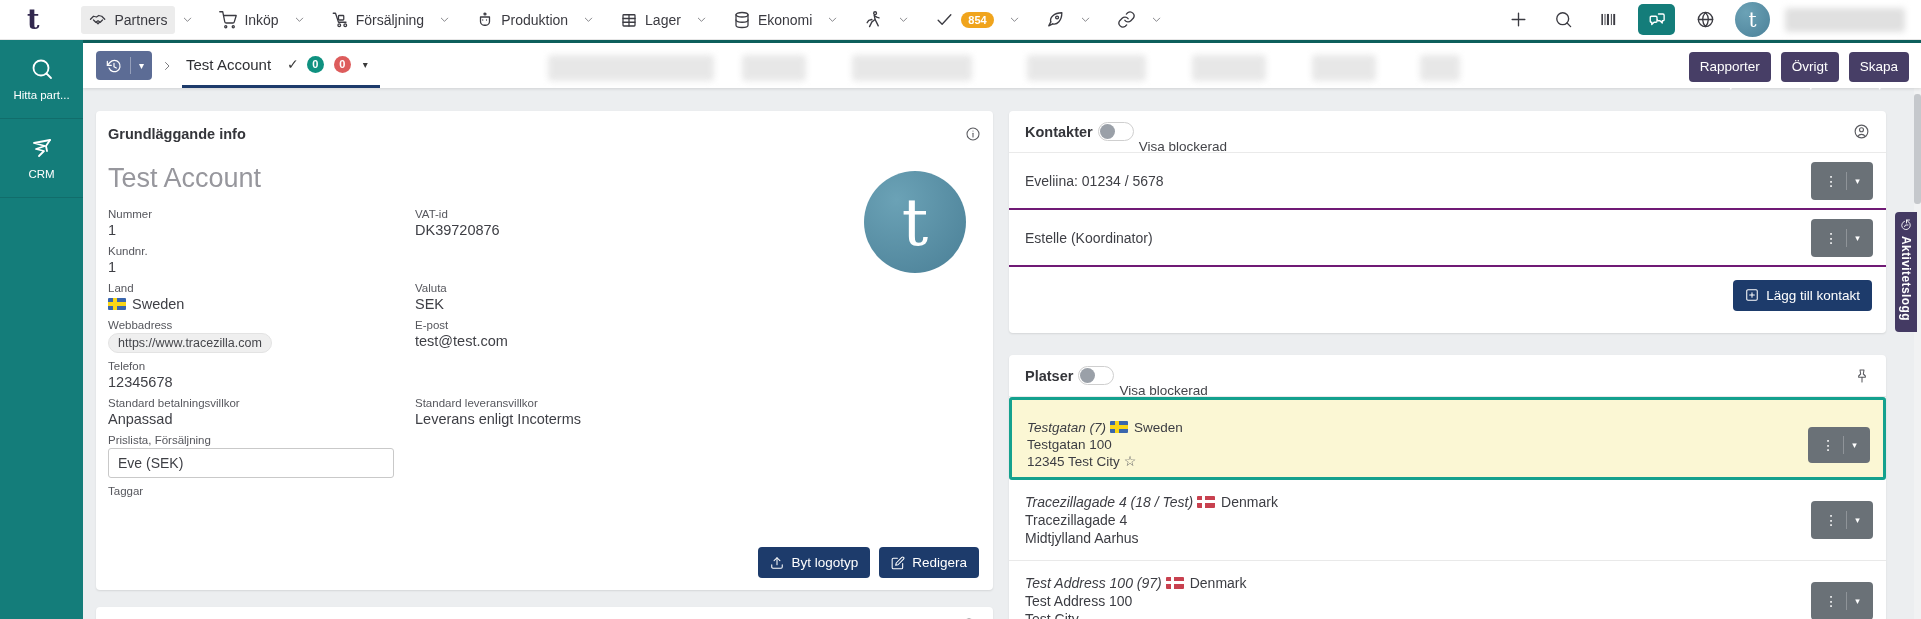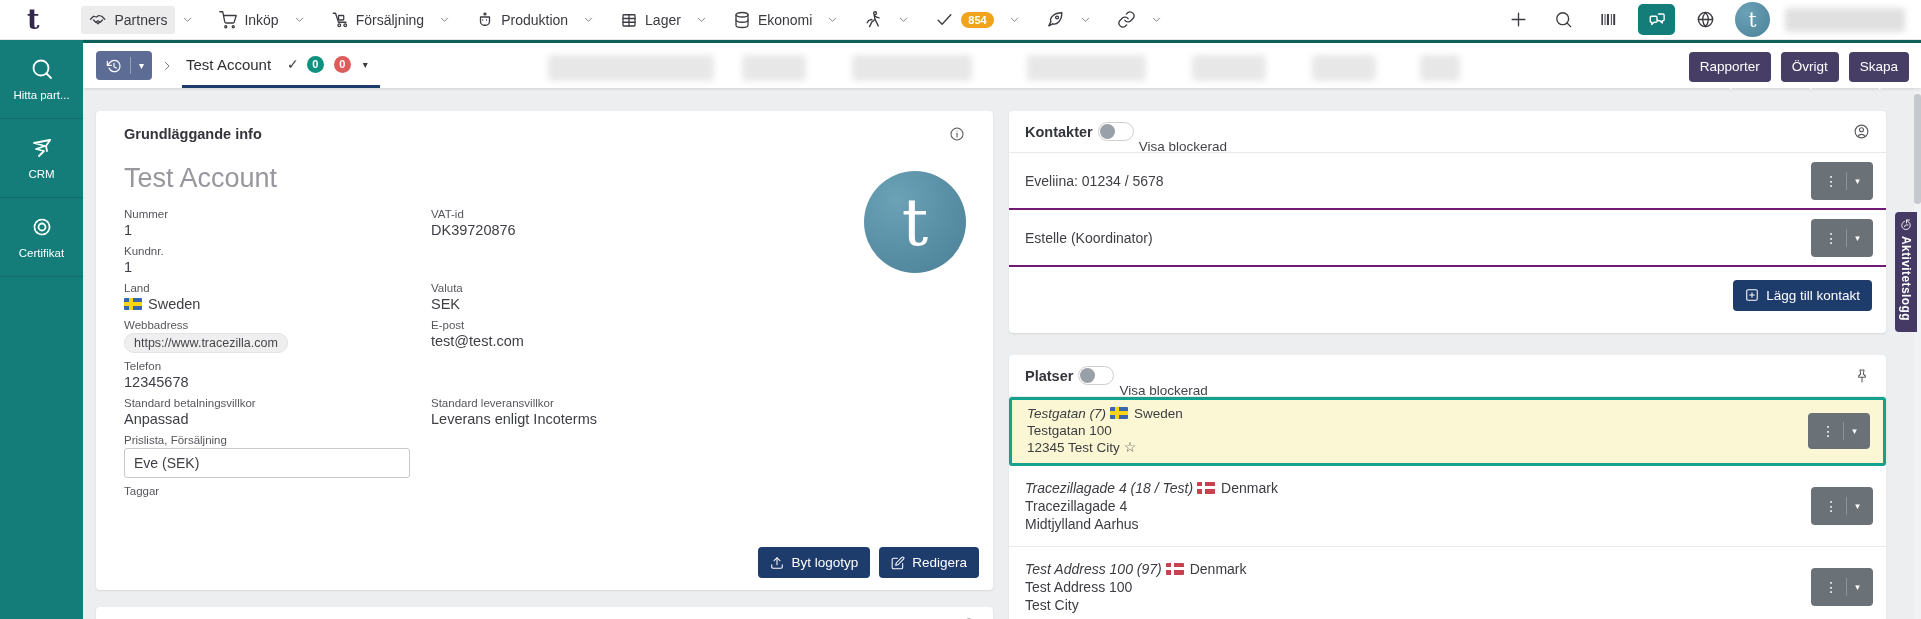--- a/index.html
+++ b/index.html
@@ -52,21 +52,21 @@
   .main { position:absolute; left:83px; top:88px; width:1838px; height:531px; background:#eceef0; overflow:hidden; }
   .card { position:absolute; background:#fff; border-radius:4px; box-shadow:0 1px 2px rgba(0,0,0,0.1); }
   .card-head { height:42px; display:flex; align-items:center; padding:0 16px; border-bottom:1px solid #eaeaea; gap:5px; }
   .card-title { font-size:14.5px; font-weight:bold; color:#34353a; }
   .toggle { width:36px; height:19px; border:1px solid #cfcfcf; border-radius:10px; background:#fff; position:relative; cursor:pointer; flex:none; }
   .toggle .knob { position:absolute; left:1px; top:1px; width:15px; height:15px; border-radius:50%; background:#9aa0a8; }
   .toggle-label { font-size:13.5px; color:#44454a;margin-top:29px; }
   .head-spacer { flex:1; }
 
   
-  .info-card { left:13px; top:23px; width:897px; height:479px; padding:15px 28px; }
+  .info-card { left:13px; top:23px; width:897px; height:479px; padding:15px 12px; }
   .card-head-plain { display:flex; align-items:center; justify-content:space-between; }
   .account-title { margin-top:21px; font-size:27px; font-weight:300; color:#97979d; }
   .fields-grid { margin-top:14px; width:662px; display:grid; grid-template-columns:307px 1fr; row-gap:7px; }
   .f-label { font-size:11.5px; color:#56575d; margin-bottom:2px; }
   .f-value { font-size:14.5px; color:#3e3f45; }
   .flag { display:inline-block; width:18px; height:12px; margin-right:6px; vertical-align:-1px; border-radius:1px; }
   .flag-se { background-color:#3a66ad; background-image:linear-gradient(to right, transparent 0 5px, #f9d516 5px 9px, transparent 9px), linear-gradient(to bottom, transparent 0 4px, #f9d516 4px 8px, transparent 8px); }
   .flag-dk { background-color:#c8414f; background-image:linear-gradient(to right, transparent 0 5px, #fff 5px 8px, transparent 8px), linear-gradient(to bottom, transparent 0 4px, #fff 4px 7px, transparent 7px); }
   .url-pill { display:inline-block; background:#efefef; border:1px solid #e3e3e3; border-radius:10px; padding:2px 9px; font-size:12.5px; color:#45464b; cursor:pointer; }
   .text-input { width:286px; height:30px; border:1px solid #c9c9c9; border-radius:3px; padding:0 9px; font-size:14px; color:#3e3f45; font-family:inherit; }
@@ -80,21 +80,21 @@
   .contact-row { height:57px; display:flex; align-items:center; justify-content:space-between; padding:0 13px 0 16px; border-bottom:2px solid #701a75; }
   .row-text { font-size:14px; color:#3e3f45; }
   .split-btn { width:62px; height:38px; background:var(--gray-button); border-radius:4px; color:#fff; display:flex; align-items:center; justify-content:center; gap:8px; cursor:pointer; flex:none; }
   .sb-dots { font-size:14px; }
   .sb-div { width:1px; height:18px; background:rgba(255,255,255,0.25); }
   .sb-caret { font-size:9px; }
   .contacts-footer { height:56px; display:flex; align-items:center; justify-content:flex-end; padding-right:14px; }
 
   
   .places-card { left:926px; top:267px; width:877px; height:360px; }
-  .place-selected { border:3px solid var(--selected-border); background:var(--selected-bg); border-radius:3px; padding:6px 13px 6px 15px; min-height:58px; display:flex; align-items:center; justify-content:space-between; }
+  .place-selected { border:3px solid var(--selected-border); background:var(--selected-bg); border-radius:3px; padding:20px 13px 6px 15px; min-height:58px; display:flex; align-items:center; justify-content:space-between; }
   .place-row { padding:13px 13px 13px 16px; display:flex; align-items:center; justify-content:space-between; border-bottom:1px solid #e9e9e9; }
   .place-row:last-child { border-bottom:none; }
   .pl-line { font-size:14px; color:#3c3d43; line-height:18px; }
   .place-selected .pl-line { font-size:13.5px; line-height:16.5px; }
   .pl-name { font-style:italic; margin-right:4px; }
   .pl-star { font-size:14px; color:#55565b; margin-left:4px; cursor:pointer; }
   .place-selected .split-btn { height:36px; }
 
   
   .activity-tab { position:absolute; right:4px; top:124px; width:22px; height:120px; background:#443a63; border-radius:4px 0 0 4px; color:#fff; display:flex; flex-direction:column; align-items:center; padding-top:7px; gap:5px; cursor:pointer; z-index:40; }
@@ -283,27 +283,20 @@
         <line x1="21" y1="21" x2="16.5" y2="16.5"></line>
       </svg>
     <span class="sb-label">Hitta part...</span>
   </div>
   <div class="sb-item">
     <svg class="ic-w" width="24" height="24" viewBox="0 0 24 24">
         <path d="M20 4 4 7l11 3-9 3 8 2-5 5"></path>
         <path d="M20 4l-4 6 1 5"></path>
       </svg>
     <span class="sb-label">CRM</span>
-  </div>
-  <div class="sb-item">
-    <svg class="ic-w" width="24" height="24" viewBox="0 0 24 24">
-        <circle cx="12" cy="12" r="7.5" stroke-dasharray="2.4 1.6"></circle>
-        <circle cx="12" cy="12" r="3.5"></circle>
-      </svg>
-    <span class="sb-label">Certifikat</span>
   </div>
 </aside>
 
 <div class="toolbar">
   <div class="history-btn">
     <span class="hb-main">
         <svg class="ic-w" width="16" height="16" viewBox="0 0 24 24">
           <polyline points="2 5 2 11 8 11"></polyline>
           <path d="M4.6 15a8.5 8.5 0 1 0 1.6-8.6L2 11"></path>
           <polyline points="12 8 12 13 15.5 15"></polyline>

